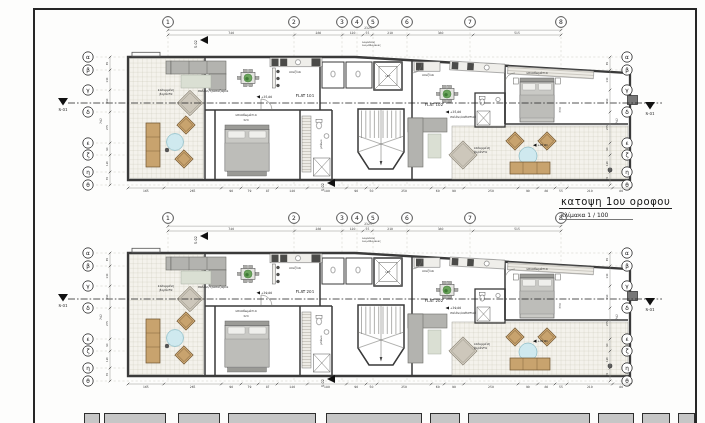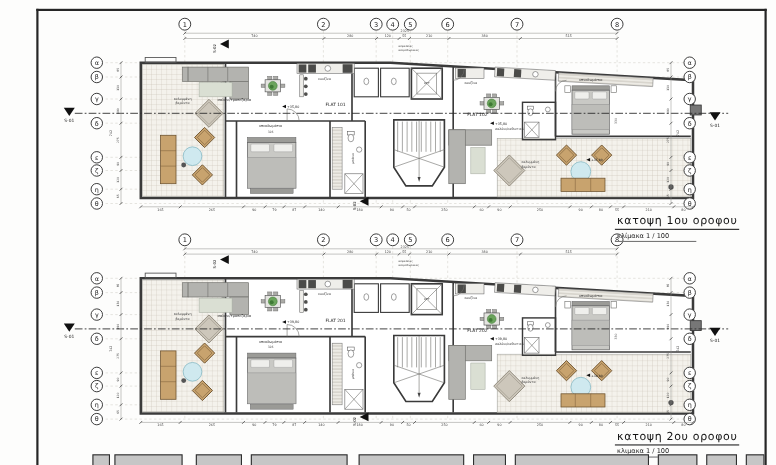--- a/index.html
+++ b/index.html
@@ -710,24 +710,20 @@
           <text x="312" y="34" font-size="2.5" text-anchor="start" fill="#444">ανεμοθώρακας</text>
           <text x="384" y="93.5" font-size="4" text-anchor="middle" fill="#1d1d1d">FLAT 202</text>
         </g>
       </svg>
     </div>
 
   <div class="plan-title" style="left:559px;top:196px">
     <div class="pt-main">κατοψη 1ου οροφου</div>
     <div class="pt-scale">κλίμακα 1 / 100</div>
   </div>
-  <div class="plan-title" style="left:559px;top:392px">
-    <div class="pt-main">κατοψη 2ου οροφου</div>
-    <div class="pt-scale">κλιμακα 1 / 100</div>
-  </div>
 
   <div class="titleblock">
       <div class="cell" style="left: 84px; width: 16px; background: rgb(198, 198, 198);"></div>
       <div class="cell" style="left: 104px; width: 62px; background: rgb(198, 198, 198);"></div>
       <div class="cell" style="left: 178px; width: 42px; background: rgb(198, 198, 198);"></div>
       <div class="cell" style="left: 228px; width: 88px; background: rgb(198, 198, 198);"></div>
       <div class="cell" style="left: 326px; width: 96px; background: rgb(198, 198, 198);"></div>
       <div class="cell" style="left: 430px; width: 30px; background: rgb(198, 198, 198);"></div>
       <div class="cell" style="left: 468px; width: 122px; background: rgb(198, 198, 198);"></div>
       <div class="cell" style="left: 598px; width: 36px; background: rgb(198, 198, 198);"></div>

